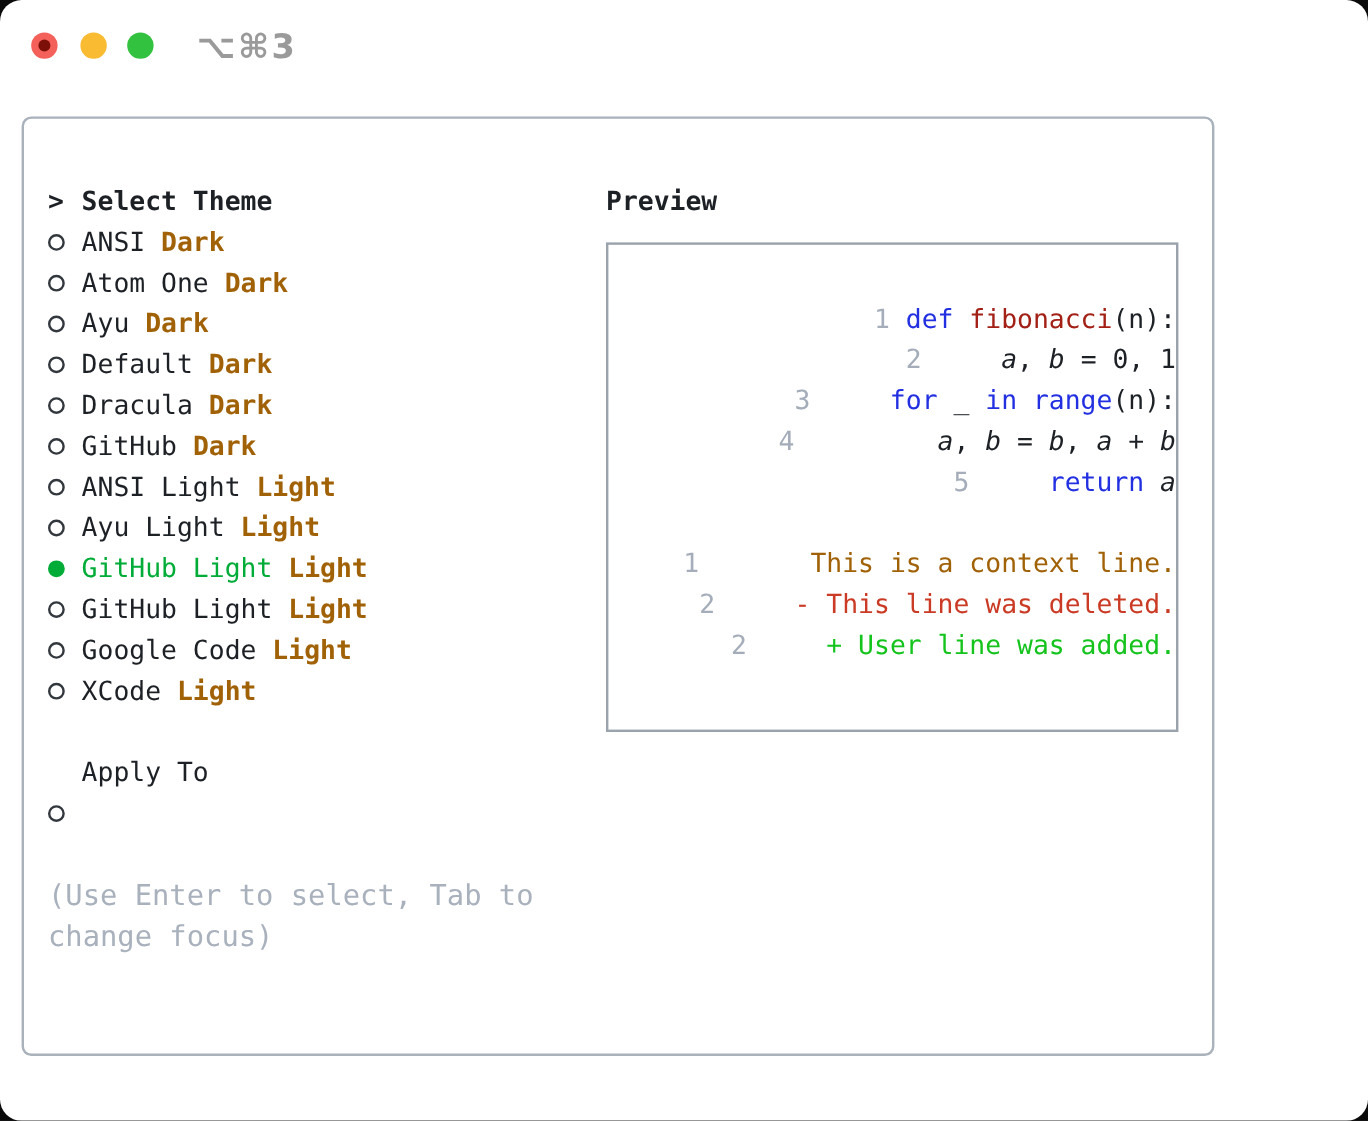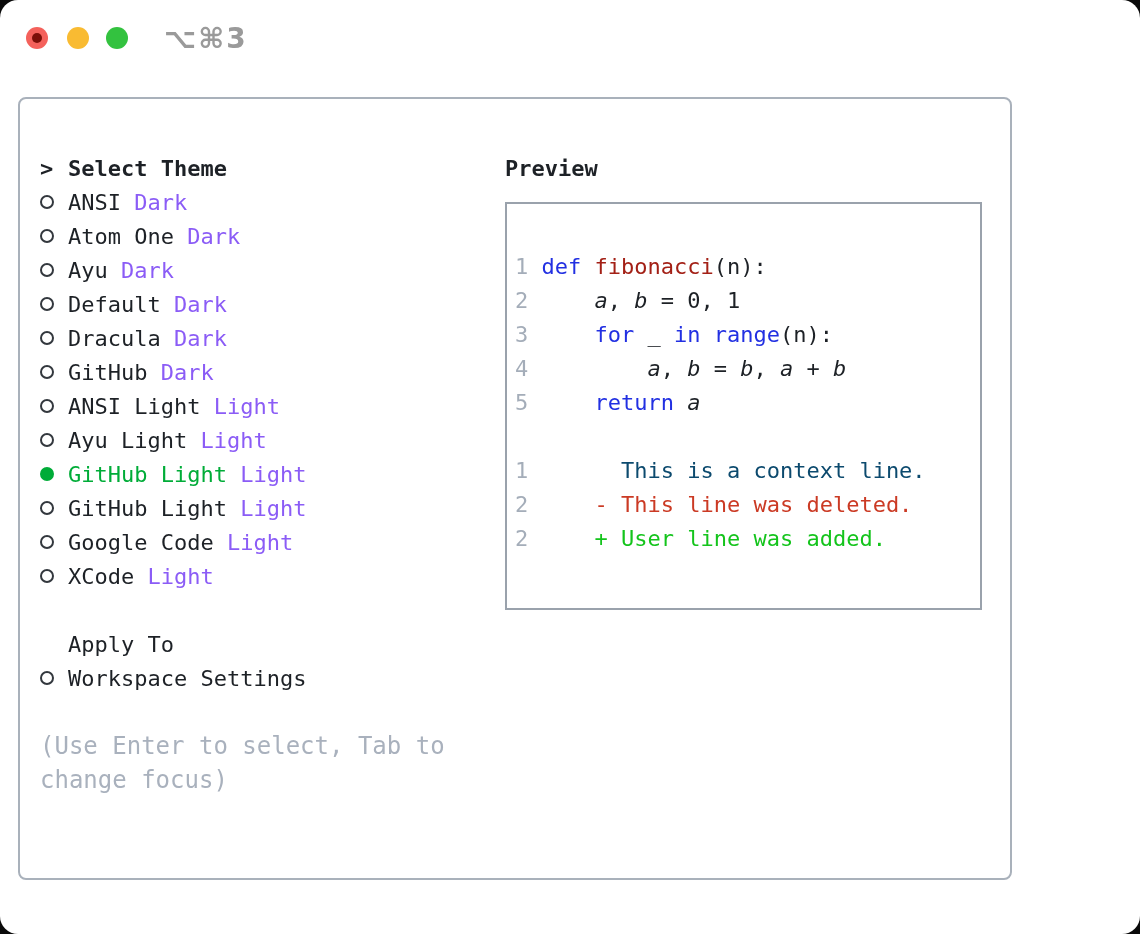--- a/index.html
+++ b/index.html
@@ -34,39 +34,39 @@
   
   .left-col { position:absolute; left:20px; top:52px; }
   .row { display:flex; align-items:center; height:34px; white-space:pre;
          font-size:22px; color:#1d2126; }
   .marker { width:28px; display:flex; align-items:center; }
   .caret { font-weight:700; font-size:22px; color:#1d2126; }
   .radio { width:14px; height:14px; border-radius:50%; border:2px solid #33383e; }
   .radio.on { background:#00ac38; border-color:#00ac38; }
   .row.selected .item-name { color:#00ac38; }
   .hdr-label { font-weight:700; }
-  .suffix { color:#8b5cf6; }
+  .suffix { color:#a16207;font-weight:bold; }
   .spacer { height:34px; }
   .help { font-size:24px; line-height:34px; color:#a9b1bd; white-space:pre; }
 
   
-  .right-col { position:absolute; left:485px; top:52px; }
+  .right-col { position:absolute; left:485px; top:52px;text-align:right; }
   .preview-title { font-size:22px; font-weight:700; color:#1d2126; height:34px;
                    display:flex; align-items:center; }
   .preview-box {
     margin-top:17px; width:477px; height:408px;
     border:2px solid #9aa2ac; background:#ffffff;
     padding:46px 0 0 8px; overflow:hidden;
   }
   .pline { font-size:22px; line-height:34px; white-space:pre; color:#1d2126; }
   .ln { color:#a4adb9; }
   .kw { color:#2230e2; }
   .fn { color:#a32016; }
   .var { font-style:italic; }
-  .ctx { color:#0c4a6e; }
+  .ctx { color:#a16207; }
   .del { color:#cb3a24; }
   .add { color:#14c41c; }
 </style>
 </head>
 <body>
 
 <div class="window">
 
   <div class="titlebar">
     <div class="tl red"></div>
@@ -93,21 +93,21 @@
           <div class="row selected"><span class="marker"><span class="radio on"></span></span><span class="item-name">GitHub Light</span><span class="suffix"> Light</span></div>
           <div class="row"><span class="marker"><span class="radio"></span></span><span class="item-name">GitHub Light</span><span class="suffix"> Light</span></div>
           <div class="row"><span class="marker"><span class="radio"></span></span><span class="item-name">Google Code</span><span class="suffix"> Light</span></div>
           <div class="row"><span class="marker"><span class="radio"></span></span><span class="item-name">XCode</span><span class="suffix"> Light</span></div>
         </div>
       <div class="spacer"></div>
       <div class="row">
         <span class="marker"></span><span>Apply To</span>
       </div>
       <div id="apply-list">
-          <div class="row"><span class="marker"><span class="radio"></span></span><span class="item-name">Workspace Settings</span></div>
+          <div class="row"><span class="marker"><span class="radio"></span></span></div>
         </div>
       <div class="spacer"></div>
       <div class="help">(Use Enter to select, Tab to</div>
       <div class="help">change focus)</div>
     </div>
 
     <div class="right-col">
       <div class="preview-title">Preview</div>
       <div class="preview-box">
         <div id="code-block">

